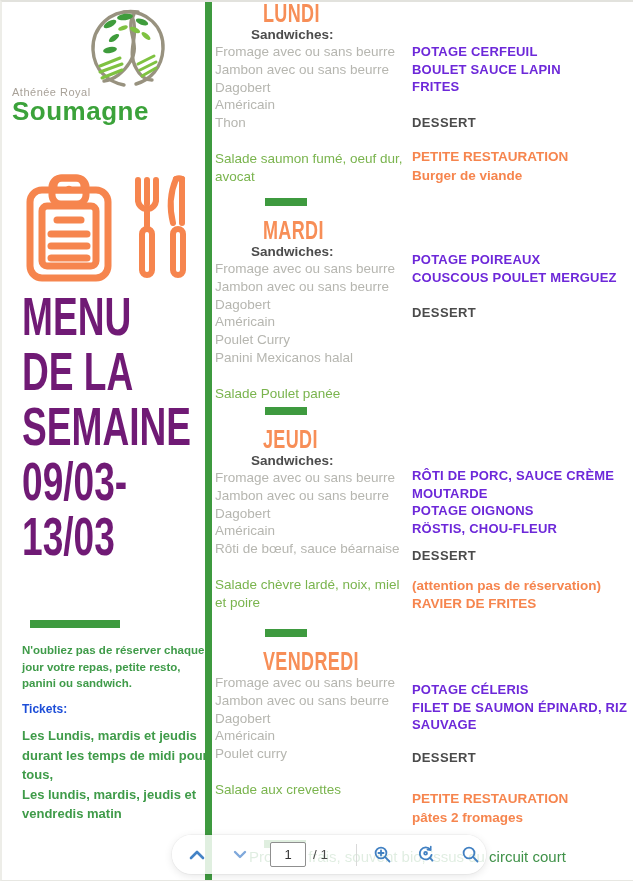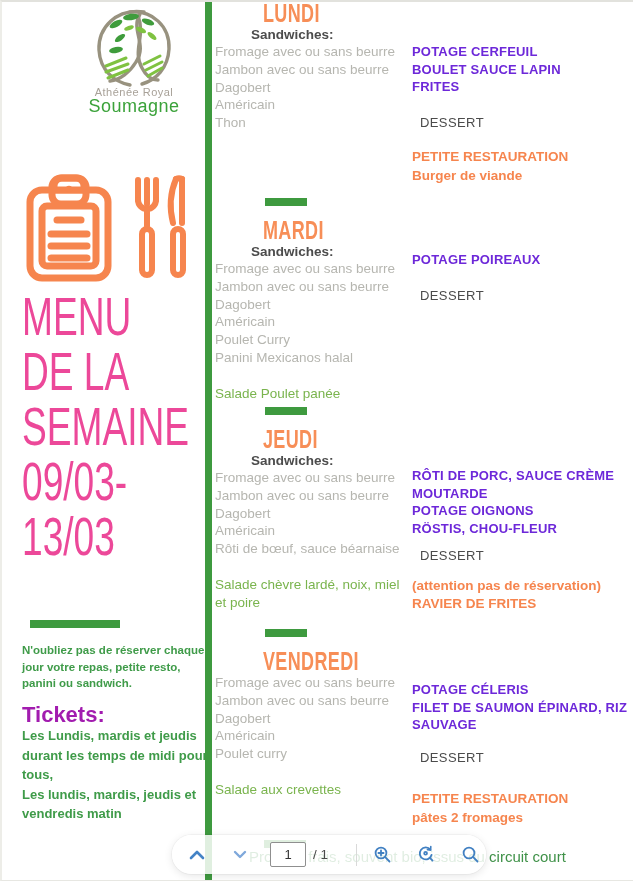--- a/index.html
+++ b/index.html
@@ -5,36 +5,36 @@
   * { margin:0; padding:0; box-sizing:border-box; }
   body { font-family:"Liberation Sans", sans-serif; background:#fff; }
   .stage { position:relative; width:633px; height:881px; background:#fff; overflow:hidden;
            border-top:2px solid #e2e2dd; border-left:2px solid #ededE8; border-bottom:1px solid #e7e7e2; }
 
   
   .vbar { position:absolute; left:203px; top:0; width:7px; height:881px; background:#3E9A3F; z-index:1; }
 
   
   .sidebar { position:absolute; left:0; top:0; width:203px; height:881px; }
-  .logo-wrap { position:absolute; top:4px; left:16px; width:232px; text-align:center; }
+  .logo-wrap { position:absolute; top:4px; left:10px; width:232px; }
   .logo-wrap svg { display:block; margin:0 auto; }
   .brand-sub { font-size:11px; color:#A8A198; letter-spacing:0.5px; margin-top:-24px; }
-  .brand-name { font-size:18px; font-weight:400; color:#3BA23A; letter-spacing:0.5px; margin-top:-2px; }
+  .brand-name { font-size:26px; font-weight:700; color:#3BA23A; letter-spacing:0.5px; margin-top:-2px; }
 
   .icons-row { position:absolute; top:172px; left:22px; display:flex; gap:16px; align-items:flex-start; }
 
-  .menu-title { position:absolute; top:287px; left:20px; color:#ec4899; font-weight:400; }
+  .menu-title { position:absolute; top:287px; left:20px; color:#701a75; font-weight:700; }
   .menu-title .t-line { display:block; font-size:53px; line-height:55px; letter-spacing:0px;
                         transform:scaleX(0.70); transform-origin:0 0; white-space:nowrap; }
 
   .side-divider { position:absolute; top:618px; left:28px; width:90px; height:8px; background:#3E9A3F; }
 
   .side-note { position:absolute; top:640px; left:20px; width:186px; font-size:11.5px; line-height:16.5px;
                color:#3F9B49; font-weight:600; }
-  .tickets-h { position:absolute; top:700px; left:20px; font-size:22px; font-weight:800; color:#a21caf; }
+  .tickets-h { position:absolute; top:700px; left:20px; font-size:12px; font-weight:800; color:#1d4ed8; }
   .tickets-body { position:absolute; top:724px; left:20px; width:188px; font-size:13px; font-weight:700;
                   line-height:19.5px; color:#3F9B49; }
 
   
   .main { position:absolute; left:212px; top:0; width:421px; height:881px; z-index:0; }
   .day { position:absolute; left:0; width:421px; }
   #day-lundi   { top:0; }
   #day-mardi   { top:196px; }
   #day-jeudi   { top:405px; }
   #day-vendredi{ top:627px; }
@@ -48,21 +48,21 @@
   .cols { display:flex; align-items:flex-start; }
   .col-left  { width:196px; padding-left:1px; }
   .col-right { width:218px; margin-left:2px; }
 
   .sand-label { font-size:13.5px; font-weight:700; color:#4C4C4C; line-height:17px; margin-left:36px; }
   .s-item { font-size:13.5px; color:#B6B6B0; line-height:17.8px; }
   .salads { margin-top:18px; }
   .salad-line { font-size:13.5px; color:#7AB44E; line-height:17.8px; }
 
   .m-line { font-size:13px; font-weight:700; color:#6d28d9; line-height:17.5px; letter-spacing:0.2px; }
-  .dessert { font-size:13px; font-weight:400; color:#4B4B4B; line-height:17.5px; letter-spacing:0.4px;margin-left:8px; }
+  .dessert { font-size:13px; font-weight:700; color:#4B4B4B; line-height:17.5px; letter-spacing:0.4px; }
   .special { color:#F6854E; font-weight:700; font-size:13.5px; line-height:18.5px; }
 
   #day-lundi    .col-right { padding-top:17px; }
   #day-mardi    .col-right { padding-top:8px; }
   #day-jeudi    .col-right { padding-top:15px; }
   #day-vendredi .col-right { padding-top:7px; }
 
   #day-lundi    .dessert { margin-top:18px; }  #day-lundi    .special { margin-top:17px; }
   #day-mardi    .dessert { margin-top:18px; }
   #day-jeudi    .dessert { margin-top:10px; }  #day-jeudi    .special { margin-top:12px; }
@@ -177,20 +177,23 @@
     <section class="day" id="day-lundi">
       <h2 class="day-name">LUNDI</h2>
       <div class="cols">
         <div class="col-left">
           <div class="sand-label">Sandwiches:</div>
           <div class="s-item">Fromage avec ou sans beurre</div>
           <div class="s-item">Jambon avec ou sans beurre</div>
           <div class="s-item">Dagobert</div>
           <div class="s-item">Américain</div>
           <div class="s-item">Thon</div>
+          <div class="salads">
+            <div class="salad-line">Salade saumon fumé, oeuf dur, avocat</div>
+          </div>
         </div>
         <div class="col-right">
           <div class="m-line">POTAGE CERFEUIL</div>
           <div class="m-line">BOULET SAUCE LAPIN</div>
           <div class="m-line">FRITES</div>
           <div class="dessert">DESSERT</div>
           <div class="special">
             <div>PETITE RESTAURATION</div>
             <div>Burger de viande</div>
           </div>
@@ -209,20 +212,21 @@
           <div class="s-item">Dagobert</div>
           <div class="s-item">Américain</div>
           <div class="s-item">Poulet Curry</div>
           <div class="s-item">Panini Mexicanos halal</div>
           <div class="salads">
             <div class="salad-line">Salade Poulet panée</div>
           </div>
         </div>
         <div class="col-right">
           <div class="m-line">POTAGE POIREAUX</div>
+          <div class="m-line">COUSCOUS POULET MERGUEZ</div>
           <div class="dessert">DESSERT</div>
         </div>
       </div>
     </section>
 
     <section class="day" id="day-jeudi">
       <div class="day-divider"></div>
       <h2 class="day-name">JEUDI</h2>
       <div class="cols">
         <div class="col-left">

